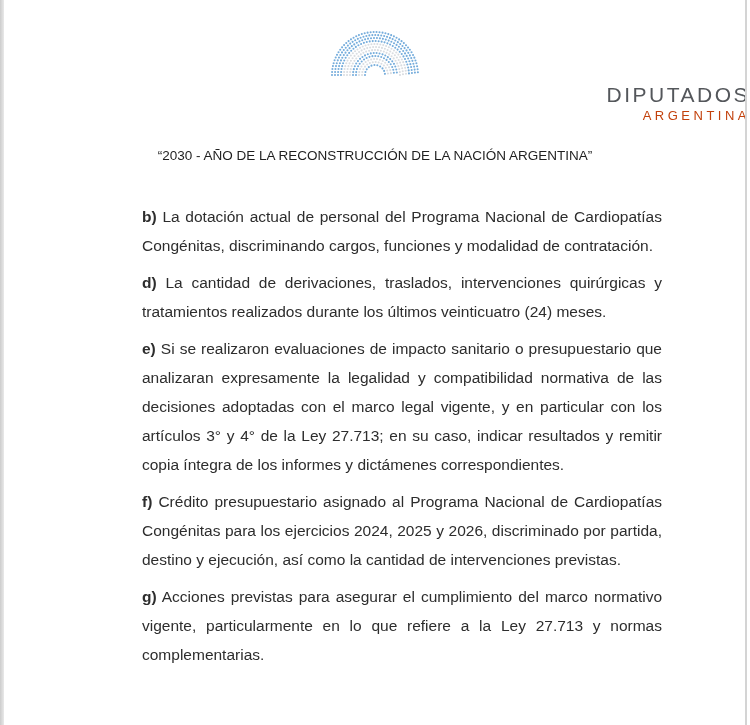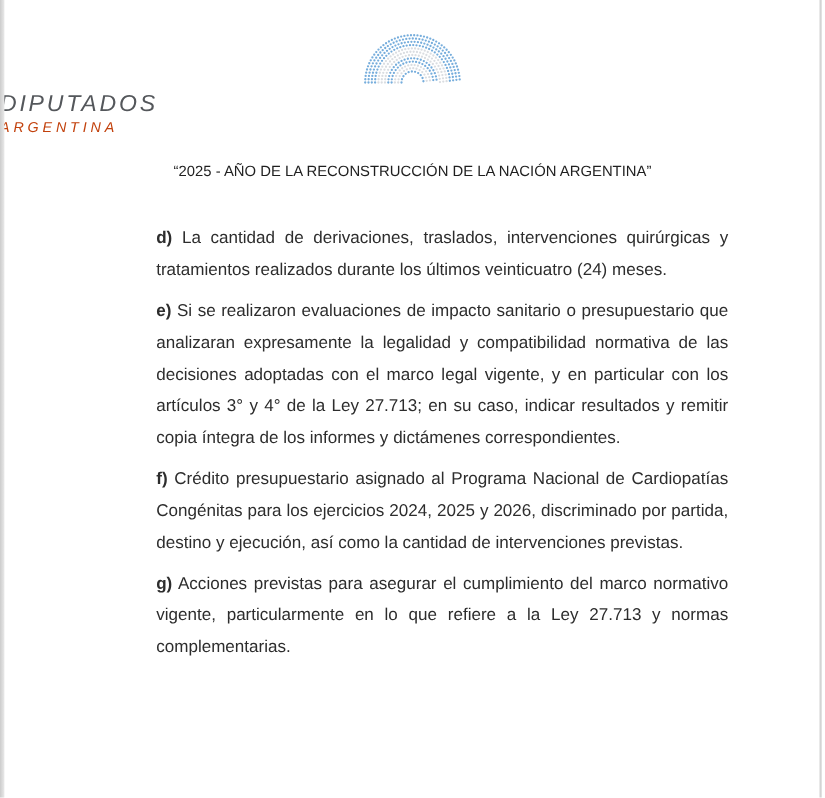--- a/index.html
+++ b/index.html
@@ -15,24 +15,23 @@
     position: absolute; left: 0; top: 0;
     width: 4px; height: 100%;
     background: linear-gradient(to right, #cccccc, #e9e9e9);
   }
   .edge-right {
     position: absolute; right: 3px; top: 0;
     width: 2px; height: 100%;
     background: #d4d4d4;
   }
   .logo {
-    text-align: left;
+    text-align: right;
     padding-top: 29px;
     line-height: 1;
-    font-style: italic;
   }
   .logo svg { display: block; margin: 0 auto; }
   .logo-title {
     font-size: 21px;
     letter-spacing: 2.5px;
     color: #54575b;
     font-weight: 500;
     margin-top: 7px;
   }
   .logo-sub {
@@ -86,24 +85,25 @@
     <path class="arc dot-blue" d="M24 46 A22 22 0 0 1 68 46"></path>
     <path class="arc dot-blue" d="M27 46 A19 19 0 0 1 65 46"></path>
     <path class="arc dot-gray" d="M30 46 A16 16 0 0 1 62 46"></path>
     <path class="arc dot-gray" d="M33 46 A13 13 0 0 1 59 46"></path>
     <path class="arc dot-blue" d="M36 46 A10 10 0 0 1 56 46"></path>
   </svg>
   <div class="logo-title">DIPUTADOS</div>
   <div class="logo-sub">ARGENTINA</div>
 </div>
 
-<div class="quote">“2025 - AÑO DE LA RECONSTRUCCIÓN DE LA NACIÓN ARGENTINA”</div>
+<div class="quote">“2030 - AÑO DE LA RECONSTRUCCIÓN DE LA NACIÓN ARGENTINA”</div>
 
 <div class="content">
 
+  <p class="para"><strong class="plabel">b)</strong> <span>La dotación actual de personal del Programa Nacional de Cardiopatías Congénitas, discriminando cargos, funciones y modalidad de contratación.</span></p>
 
 
   <p class="para"><strong class="plabel">d)</strong> <span>La cantidad de derivaciones, traslados, intervenciones quirúrgicas y tratamientos realizados durante los últimos veinticuatro (24) meses.</span></p>
 
   <p class="para"><strong class="plabel">e)</strong> <span>Si se realizaron evaluaciones de impacto sanitario o presupuestario que analizaran expresamente la legalidad y compatibilidad normativa de las decisiones adoptadas con el marco legal vigente, y en particular con los artículos 3° y 4° de la Ley 27.713; en su caso, indicar resultados y remitir copia íntegra de los informes y dictámenes correspondientes.</span></p>
 
   <p class="para"><strong class="plabel">f)</strong> <span>Crédito presupuestario asignado al Programa Nacional de Cardiopatías Congénitas para los ejercicios 2024, 2025 y 2026, discriminado por partida, destino y ejecución, así como la cantidad de intervenciones previstas.</span></p>
 
   <p class="para"><strong class="plabel">g)</strong> <span>Acciones previstas para asegurar el cumplimiento del marco normativo vigente, particularmente en lo que refiere a la Ley 27.713 y normas complementarias.</span></p>
 </div>

